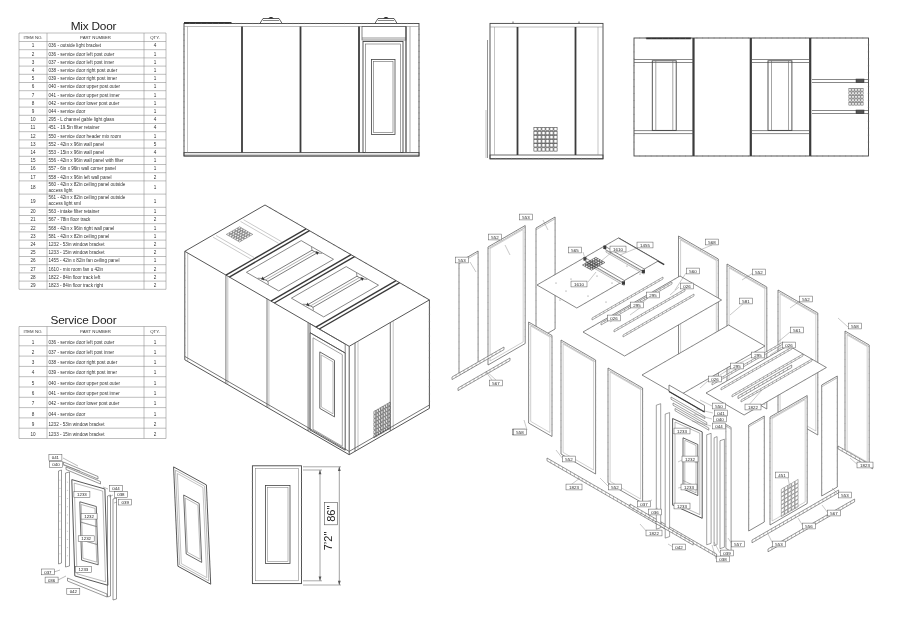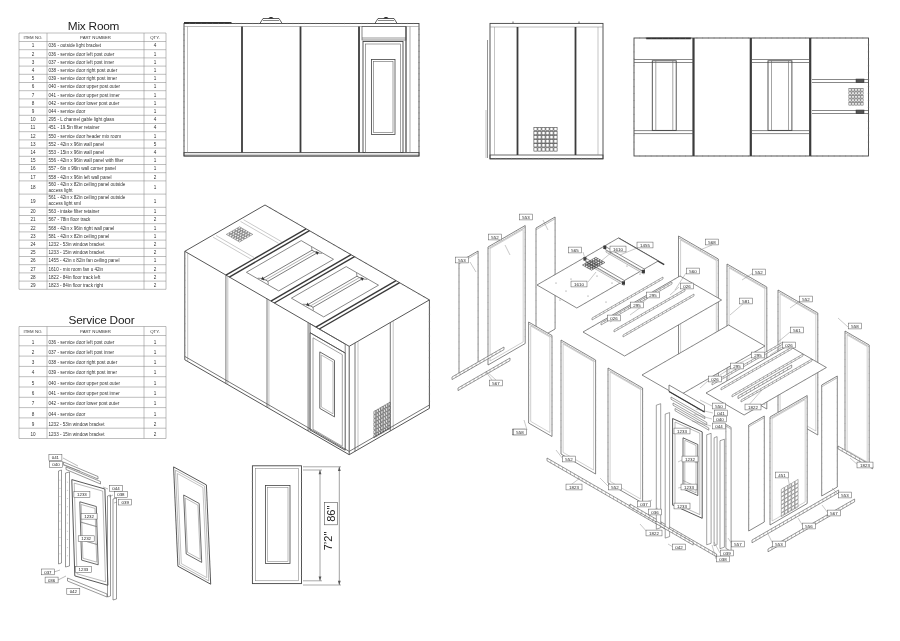--- a/index.html
+++ b/index.html
@@ -1,21 +1,21 @@
 <!DOCTYPE html>
 <html><head><meta charset="utf-8"><style>
 html,body{margin:0;padding:0;width:900px;height:641px;background:#fff;overflow:hidden}
 *{box-sizing:border-box;font-family:"Liberation Sans",sans-serif}
 .abs{position:absolute}
 h2{font-weight:normal;color:#222;margin:0;text-align:center}
 </style></head><body>
 
-<h2 class="abs" style="left:20px;top:18.5px;width:147px;font-size:11.8px;letter-spacing:-0.2px">Mix Room</h2>
+<h2 class="abs" style="left:20px;top:18.5px;width:147px;font-size:11.8px;letter-spacing:-0.2px">Mix Door</h2>
 
-<h2 class="abs" style="left:28px;top:313px;width:147px;font-size:11.8px;letter-spacing:-0.2px">Service Door</h2>
+<h2 class="abs" style="left:10px;top:313px;width:147px;font-size:11.8px;letter-spacing:-0.2px">Service Door</h2>
 <svg class="abs" style="left:0;top:0" width="900" height="641" viewBox="0 0 900 641">
 <g>
       <rect x="184.0" y="23.5" width="235.0" height="132.5" fill="none" stroke="#444" stroke-width="0.9"></rect>
       <line x1="184.0" y1="26.5" x2="419.0" y2="26.5" stroke="#777" stroke-width="0.5"></line>
       <line x1="184.0" y1="22.9" x2="231.5" y2="22.9" stroke="#333" stroke-width="1.6"></line>
       <rect x="184.0" y="152.5" width="235.0" height="3.5" fill="none" stroke="#444" stroke-width="0.8"></rect>
       <line x1="184.0" y1="154.2" x2="419.0" y2="154.2" stroke="#777" stroke-width="0.5"></line>
       <line x1="242.0" y1="26.5" x2="242.0" y2="152.5" stroke="#3c3c3c" stroke-width="1.8"></line>
       <line x1="300.5" y1="26.5" x2="300.5" y2="152.5" stroke="#3c3c3c" stroke-width="1.8"></line>
       <line x1="359.0" y1="26.5" x2="359.0" y2="152.5" stroke="#3c3c3c" stroke-width="1.8"></line>

